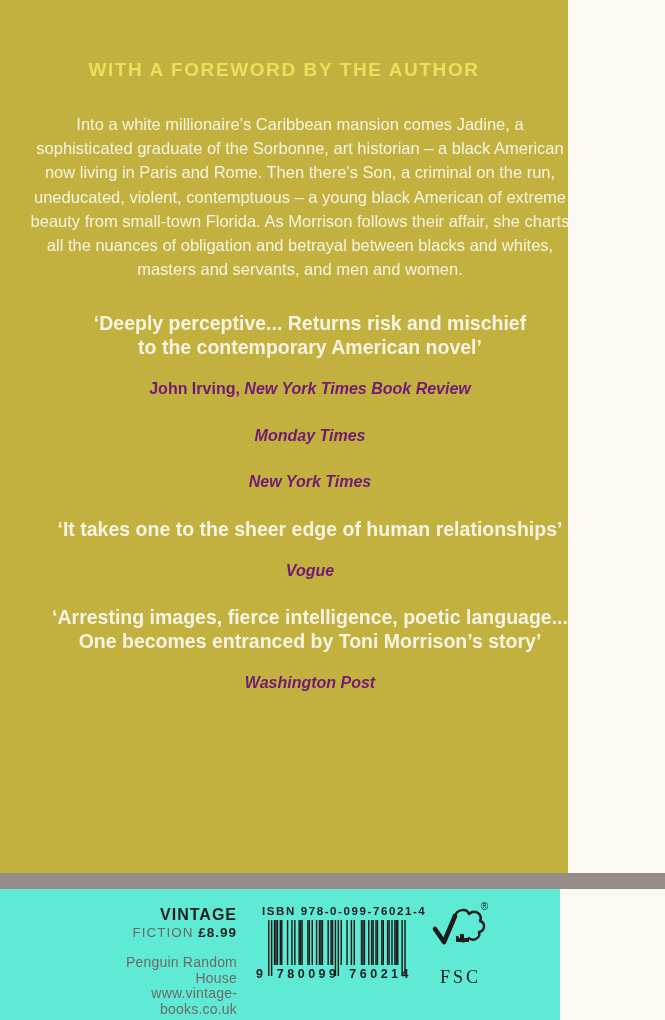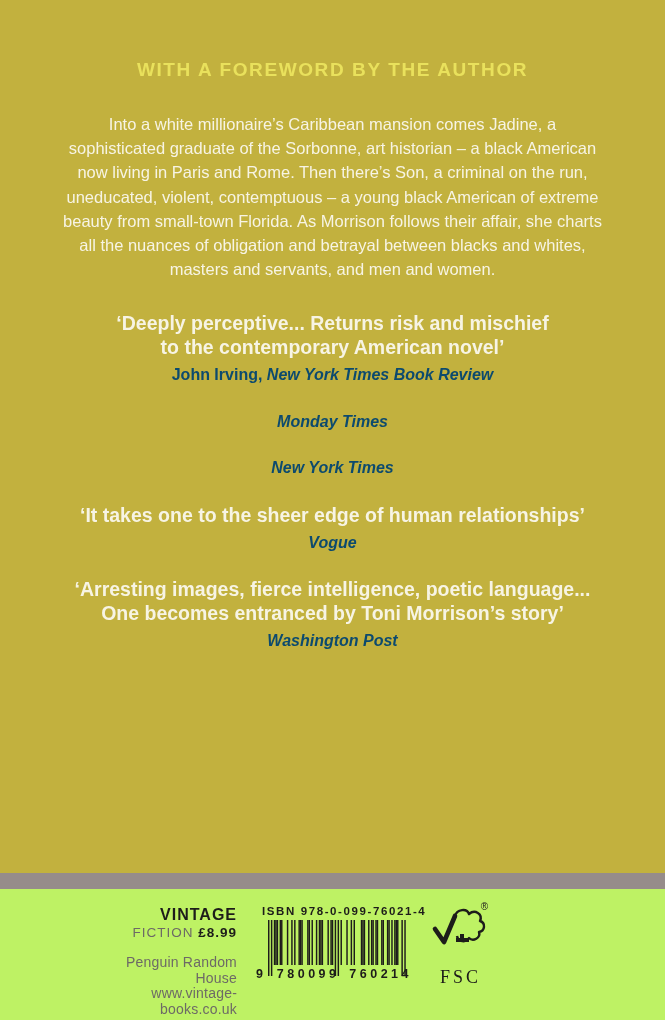--- a/index.html
+++ b/index.html
@@ -12,21 +12,21 @@
     width: 665px;
     height: 1020px;
     margin: 0 auto;
     overflow: hidden;
     background: #fbf9f2;
   }
 
   
   .back-main {
     box-sizing: border-box;
-    width: 665px;
+    width: 568px;
     height: 873px;
     background: #c2b13e;
     padding-top: 58px;
     text-align: center;
   }
   .foreword {
     color: #e9e15c;
     font-size: 19px;
     line-height: 23px;
     letter-spacing: 1.6px;
@@ -49,42 +49,42 @@
   .q5 { margin-top: 25px; }
   .quote-text {
     color: #f7f4e4;
     font-size: 19.5px;
     line-height: 24px;
     font-weight: bold;
     white-space: pre-line;
     text-align: center;
   }
   .quote-src {
-    margin-top: 6px;
-    color: #0c4a6e;
+    margin-top: 20px;
+    color: #701a75;
     font-size: 16px;
     line-height: 19px;
     font-weight: bold;
   }
   .quote-src .src-italic { font-style: italic; }
 
   
   .gray-band {
     width: 665px;
     height: 16px;
     background: #968c8a;
   }
 
   
   .footer {
     position: relative;
     box-sizing: border-box;
-    width: 665px;
+    width: 560px;
     height: 131px;
-    background: #bef264;
+    background: #5eead4;
     padding-top: 16px;
   }
   .pub-block {
     position: absolute;
     left: 87px;
     top: 905px; 
   }
   .footer .pub-block {
     top: 16px;
     width: 150px;

